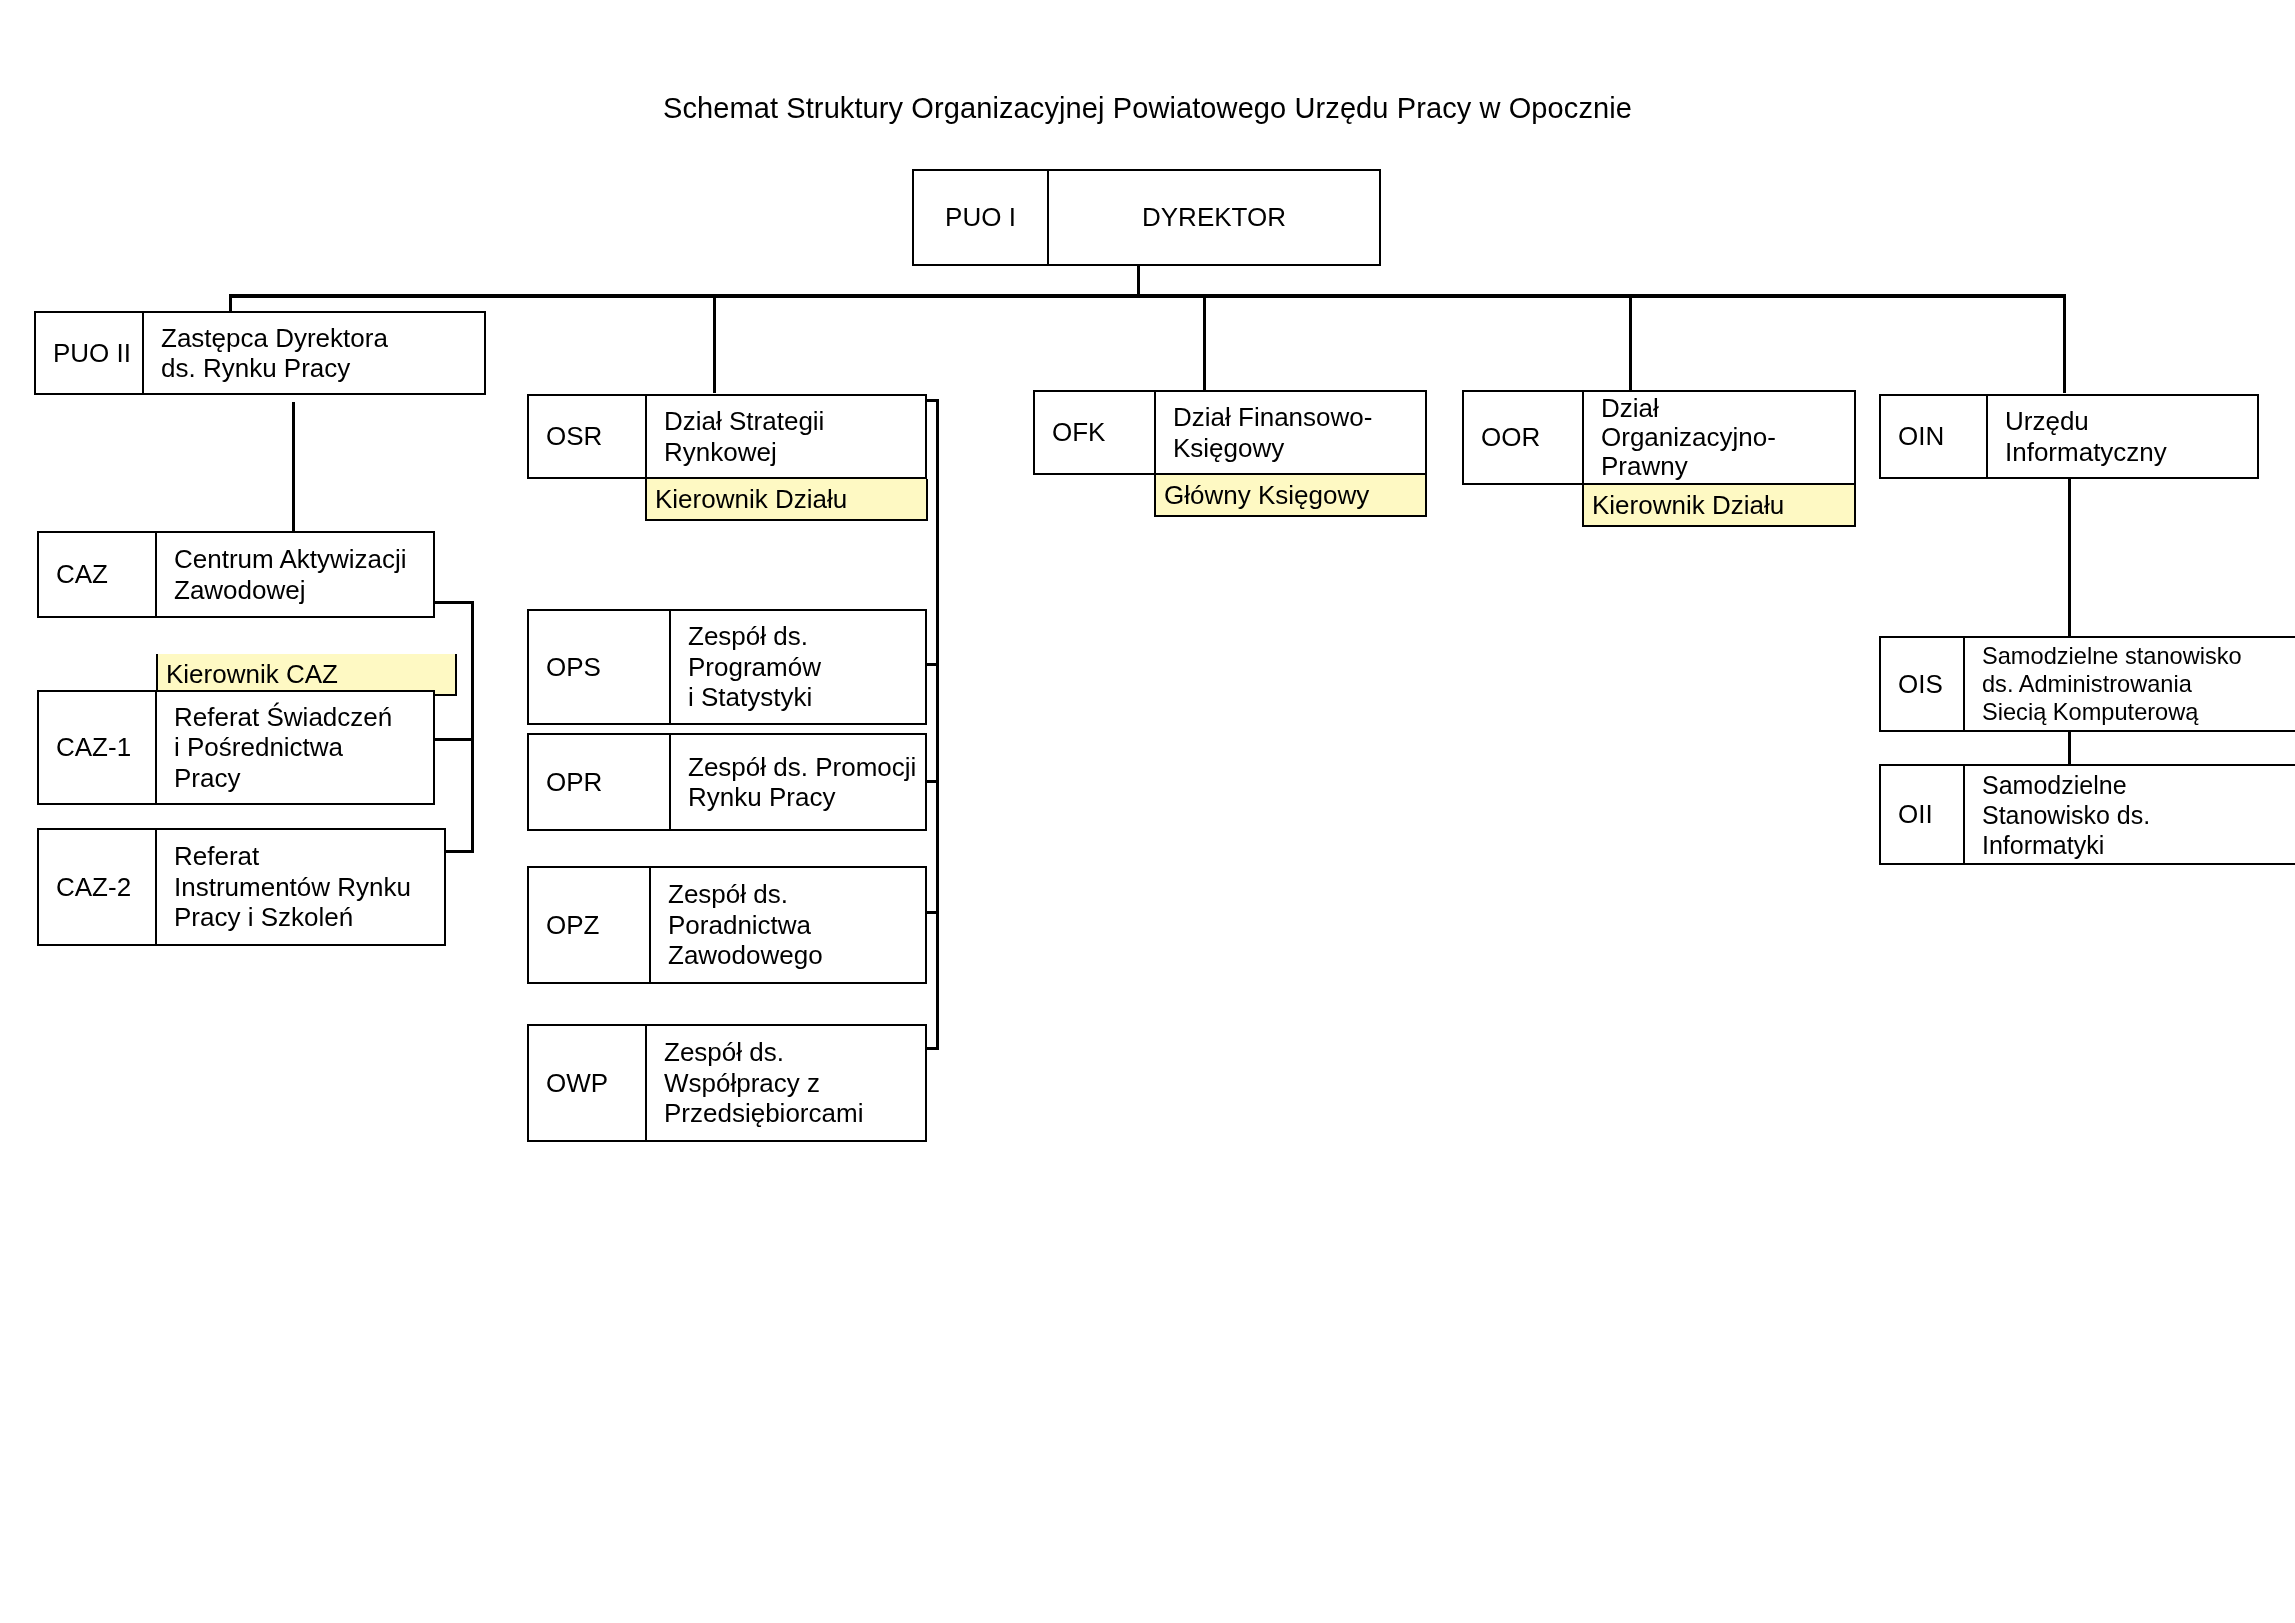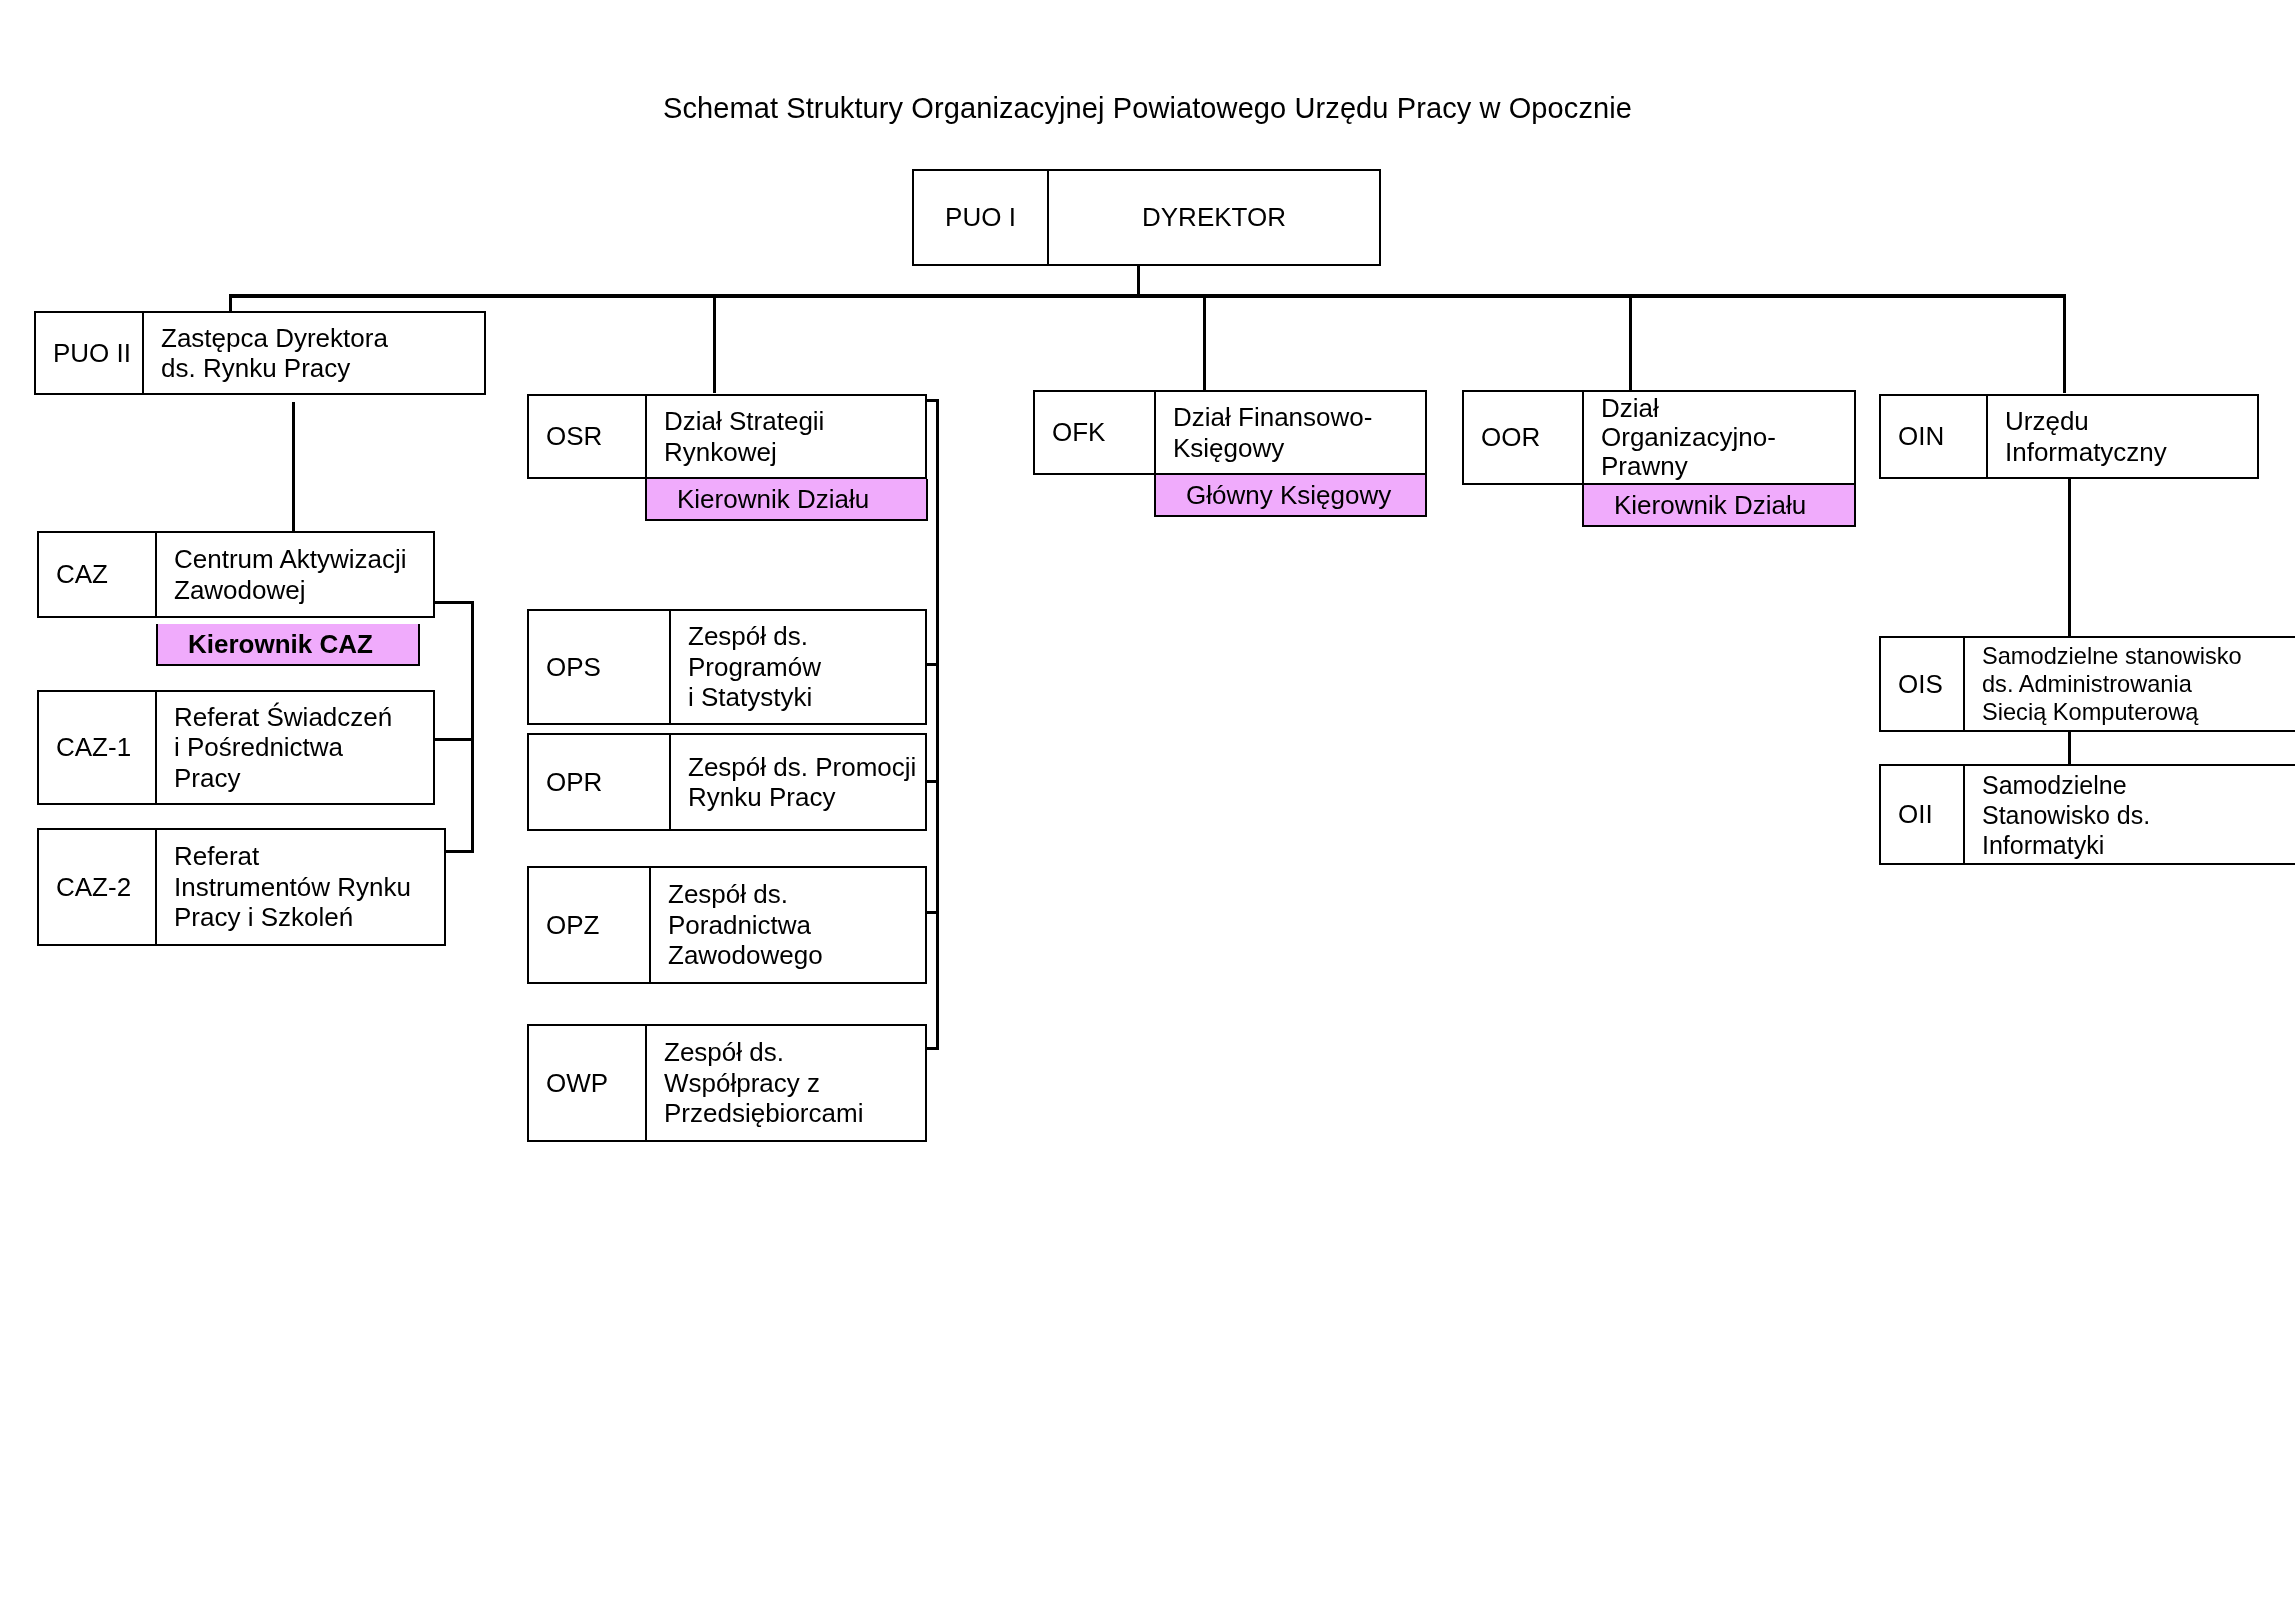--- a/index.html
+++ b/index.html
@@ -56,24 +56,24 @@
     flex:1 1 auto;
   }
   .node.center .code{justify-content:center;padding-left:0;}
   .node.center .title{justify-content:center;padding-left:0;padding-right:0;}
   
   .subrow{
     position:absolute;
     box-sizing:border-box;
     border:2px solid #000;
     border-top:none;
-    background:#f0abfc;
+    background:#fef9c3;
     display:flex;
     align-items:center;
-    padding-left:30px;
+    padding-left:8px;
     font-size:26px;
     white-space:nowrap;
   }
   
   .ln{position:absolute;background:#000;}
   .lnh{height:3.3px;}
   .lnv{width:3.3px;}
 </style>
 </head>
 <body>
@@ -103,21 +103,21 @@
 ds. Rynku Pracy</div>
   </div>
 
   <div class="ln lnv" style="left:292px; top:402px; width:3.3px; height:129px;"></div>
 
   <div class="node" style="left:37px; top:531px; width:398px; height:87px;">
     <div class="code" style="width:118px;">CAZ</div>
     <div class="title" style="white-space:pre-line;">Centrum Aktywizacji
 Zawodowej</div>
   </div>
-  <div class="subrow" style="left:156px; top:624px; width:264px; height:42px;font-weight:bold;">Kierownik CAZ</div>
+  <div class="subrow" style="left:156px; top:654px; width:301px; height:42px;">Kierownik CAZ</div>
 
   <div class="node" style="left:37px; top:690px; width:398px; height:115px;">
     <div class="code" style="width:118px;">CAZ-1</div>
     <div class="title" style="white-space:pre-line;">Referat Świadczeń
 i Pośrednictwa
 Pracy</div>
   </div>
 
   <div class="node" style="left:37px; top:828px; width:409px; height:118px;">
     <div class="code" style="width:118px;">CAZ-2</div>

